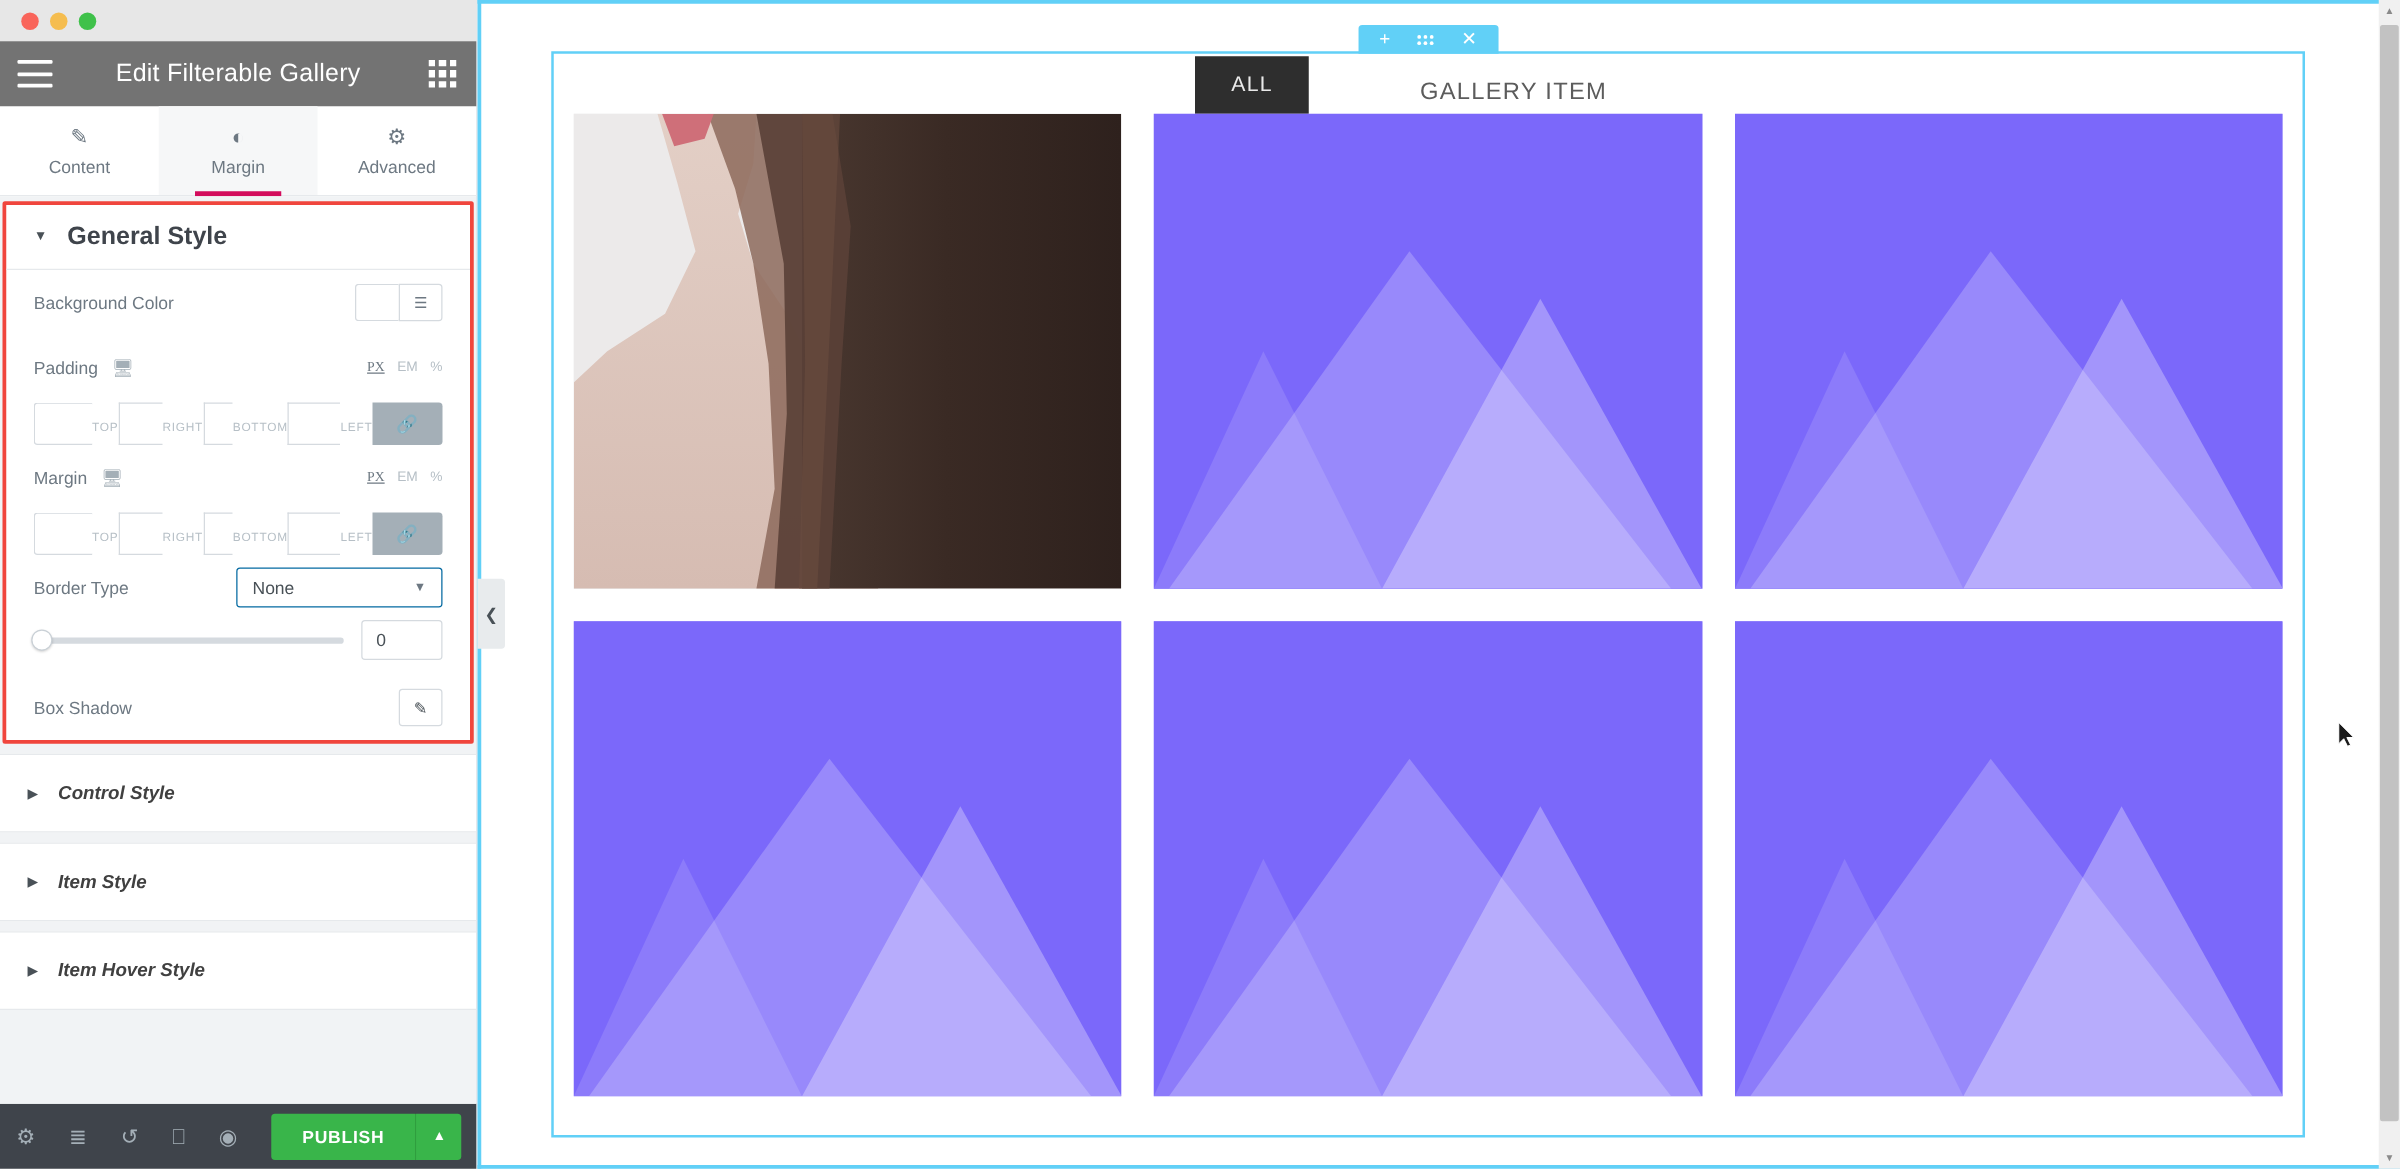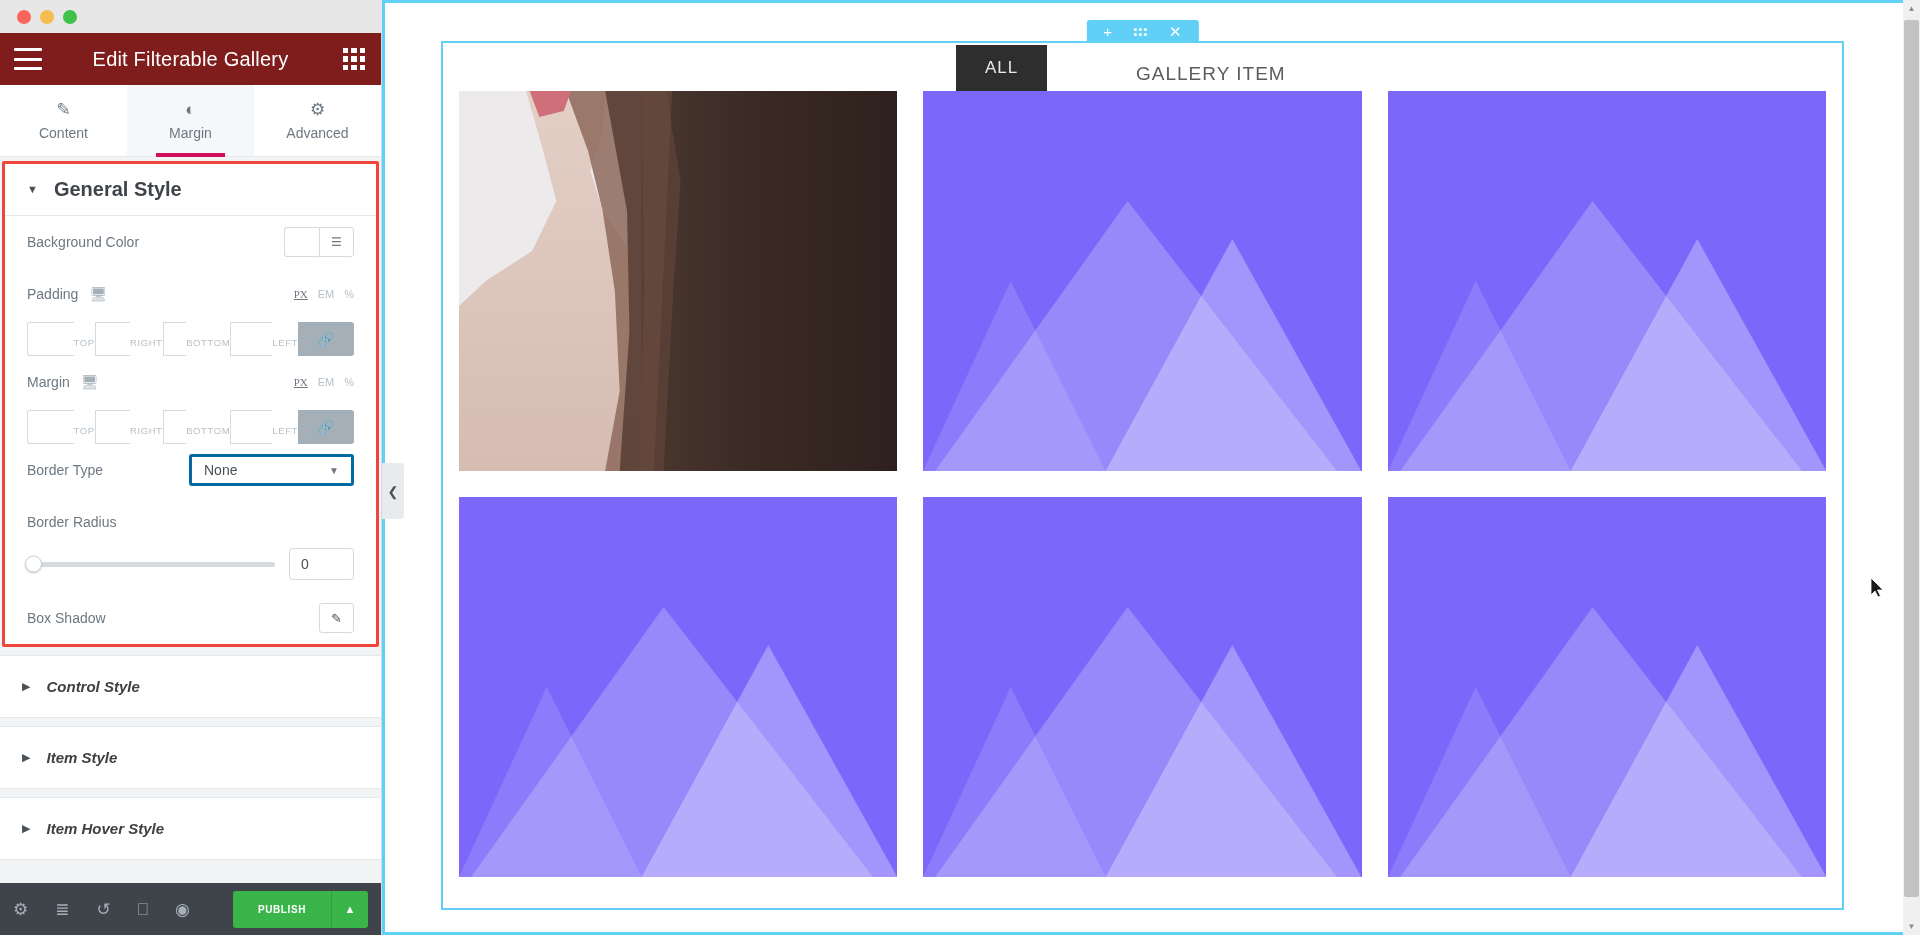--- a/index.html
+++ b/index.html
@@ -23,21 +23,21 @@
 
   
   .panel {
     position: absolute; left: 0; top: 33px;
     width: 382px; height: 902px;
     background: #ffffff;
     display: flex; flex-direction: column;
     border-right: 1px solid #d5dadf;
   }
   .panel-header {
-    height: 52px; background: #7f1d1d;
+    height: 52px; background: #737373;
     display: flex; align-items: center; justify-content: center;
     position: relative; flex: 0 0 auto;
   }
   .panel-title {
     color: #ffffff; font-size: 20px; font-weight: 400; letter-spacing: .2px;
   }
   .hamburger {
     position: absolute; left: 14px; top: 50%; transform: translateY(-50%);
     width: 28px; height: 22px; display: flex; flex-direction: column;
     justify-content: space-between; cursor: pointer;
@@ -117,21 +117,21 @@
   }
   .dim-cell:first-child .dim-input { border-radius: 3px 0 0 3px; }
   .dim-sub { font-size: 9.5px; color: #b6bfc6; letter-spacing: .6px; margin-top: 6px; }
   .dim-link {
     width: 56px; height: 34px; background: #a4afb7; color: #fff;
     display: flex; align-items: center; justify-content: center;
     border-radius: 0 3px 3px 0; cursor: pointer; font-size: 14px;
   }
 
   .select-box {
-    width: 165px; height: 32px; border: 3px solid #0369a1; border-radius: 3px;
+    width: 165px; height: 32px; border: 1px solid #0369a1; border-radius: 3px;
     background: #fff; display: flex; align-items: center; justify-content: space-between;
     padding: 0 12px; color: #495157; font-size: 14px; cursor: pointer;
   }
   .select-box .caret { color: #6d7882; font-size: 10px; }
 
   .slider-row { display: flex; align-items: center; gap: 14px; padding-bottom: 12px; }
   .slider-track {
     flex: 1; height: 5px; background: #d5dadf; border-radius: 3px; position: relative;
     cursor: pointer;
   }
@@ -161,21 +161,21 @@
   .section-closed .title { color: #404040; font-size: 15px; font-weight: bold; font-style: italic; }
 
   
   .panel-footer {
     height: 52px; background: #3f444b; display: flex; align-items: center;
     padding: 0 13px; gap: 27px; flex: 0 0 auto;
   }
   .foot-icon { color: #a4afb7; font-size: 17px; cursor: pointer; line-height: 1; }
   .publish-wrap { margin-left: auto; display: flex; height: 37px; }
   .publish-btn {
-    background: #39b54a; color: #fff; font-size: 10px; font-weight: bold;
+    background: #39b54a; color: #fff; font-size: 14px; font-weight: bold;
     letter-spacing: .6px; padding: 0 25px; display: flex; align-items: center;
     cursor: pointer; border-radius: 3px 0 0 3px;
   }
   .publish-caret {
     background: #39b54a; color: #fff; width: 37px; display: flex;
     align-items: center; justify-content: center; cursor: pointer;
     border-left: 1px solid #2f9e3e; border-radius: 0 3px 3px 0; font-size: 11px;
   }
 
   
@@ -388,23 +388,20 @@
         </div>
 
         <div class="ctrl-row">
           <span class="ctrl-label">Border Type</span>
           <span class="select-box">
             <span>None</span>
             <span class="caret">▼</span>
           </span>
         </div>
 
-        <div class="ctrl-row">
-          <span class="ctrl-label">Border Radius</span>
-        </div>
         <div class="slider-row">
           <span class="slider-track">
             <span class="slider-thumb"></span>
           </span>
           <input class="num-input" value="0" style="">
         </div>
 
         <div class="ctrl-row">
           <span class="ctrl-label">Box Shadow</span>
           <span class="edit-btn">✎</span>

